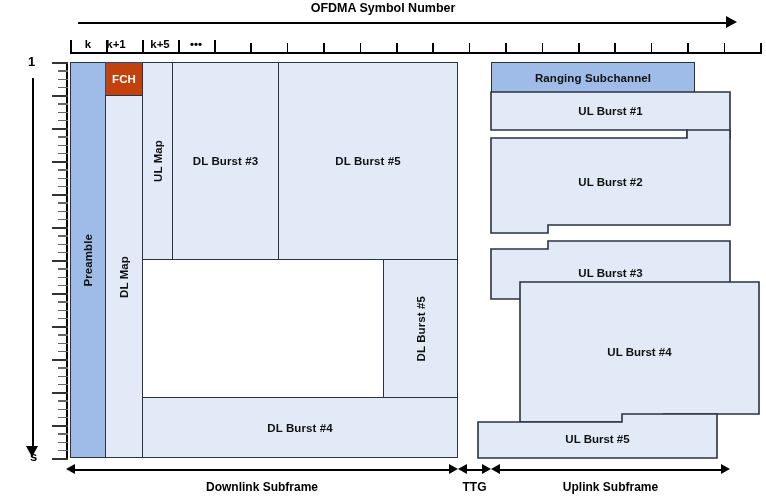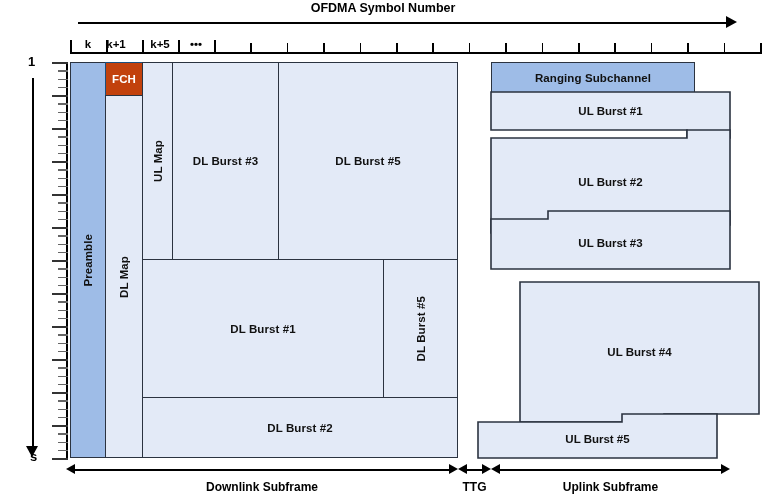--- a/index.html
+++ b/index.html
@@ -256,30 +256,27 @@
   </div>
 
   <div class="blk ctr" style="left:172px;top:62px;width:107px;height:198px;">
     <span>DL Burst #3</span>
   </div>
 
   <div class="blk ctr" style="left:278px;top:62px;width:180px;height:198px;">
     <span>DL Burst #5</span>
   </div>
 
-  <div class="blk ctr" style="left:142px;top:259px;width:242px;height:139px;">
-    <span>DL Burst #1</span>
-  </div>
 
   <div class="blk ctr" style="left:383px;top:259px;width:75px;height:139px;">
     <span class="vert">DL Burst #5</span>
   </div>
 
   <div class="blk ctr" style="left:142px;top:397px;width:316px;height:61px;">
-    <span>DL Burst #2</span>
+    <span>DL Burst #4</span>
   </div>
 
   <div class="blk ranging ctr" style="left:491px;top:62px;width:204px;height:31px;">
     <span>Ranging Subchannel</span>
   </div>
 
   <div class="stepblk" style="left:491px;top:92px;width:239px;height:46px;">
     <div class="fill" style="clip-path:polygon(0 0,239px 0,239px 46px,196px 46px,196px 38px,0 38px);"></div>
     <svg viewBox="0 0 239 46" width="239" height="46" preserveAspectRatio="none">
       <path d="M0 0 H239 V46 H196 V38 H0 Z" fill="none" stroke="#2b3340" stroke-width="1.6" vector-effect="non-scaling-stroke"></path>
@@ -292,21 +289,21 @@
   <div class="stepblk" style="left:491px;top:130px;width:239px;height:103px;">
     <div class="fill" style="clip-path:polygon(0 8px,196px 8px,196px 0,239px 0,239px 95px,57px 95px,57px 103px,0 103px);"></div>
     <svg viewBox="0 0 239 103" width="239" height="103" preserveAspectRatio="none">
       <path d="M0 8 H196 V0 H239 V95 H57 V103 H0 Z" fill="none" stroke="#2b3340" stroke-width="1.6" vector-effect="non-scaling-stroke"></path>
     </svg>
     <div class="txt">
       <span>UL Burst #2</span>
     </div>
   </div>
 
-  <div class="stepblk" style="left:491px;top:211px;width:239px;height:58px;">
+  <div class="stepblk" style="left:491px;top:241px;width:239px;height:58px;">
     <div class="fill" style="clip-path:polygon(0 8px,57px 8px,57px 0,239px 0,239px 58px,0 58px);"></div>
     <svg viewBox="0 0 239 58" width="239" height="58" preserveAspectRatio="none">
       <path d="M0 8 H57 V0 H239 V58 H0 Z" fill="none" stroke="#2b3340" stroke-width="1.6" vector-effect="non-scaling-stroke"></path>
     </svg>
     <div class="txt" style="top:6px;">
       <span>UL Burst #3</span>
     </div>
   </div>
 
   <div class="stepblk" style="left:520px;top:282px;width:239px;height:140px;">

